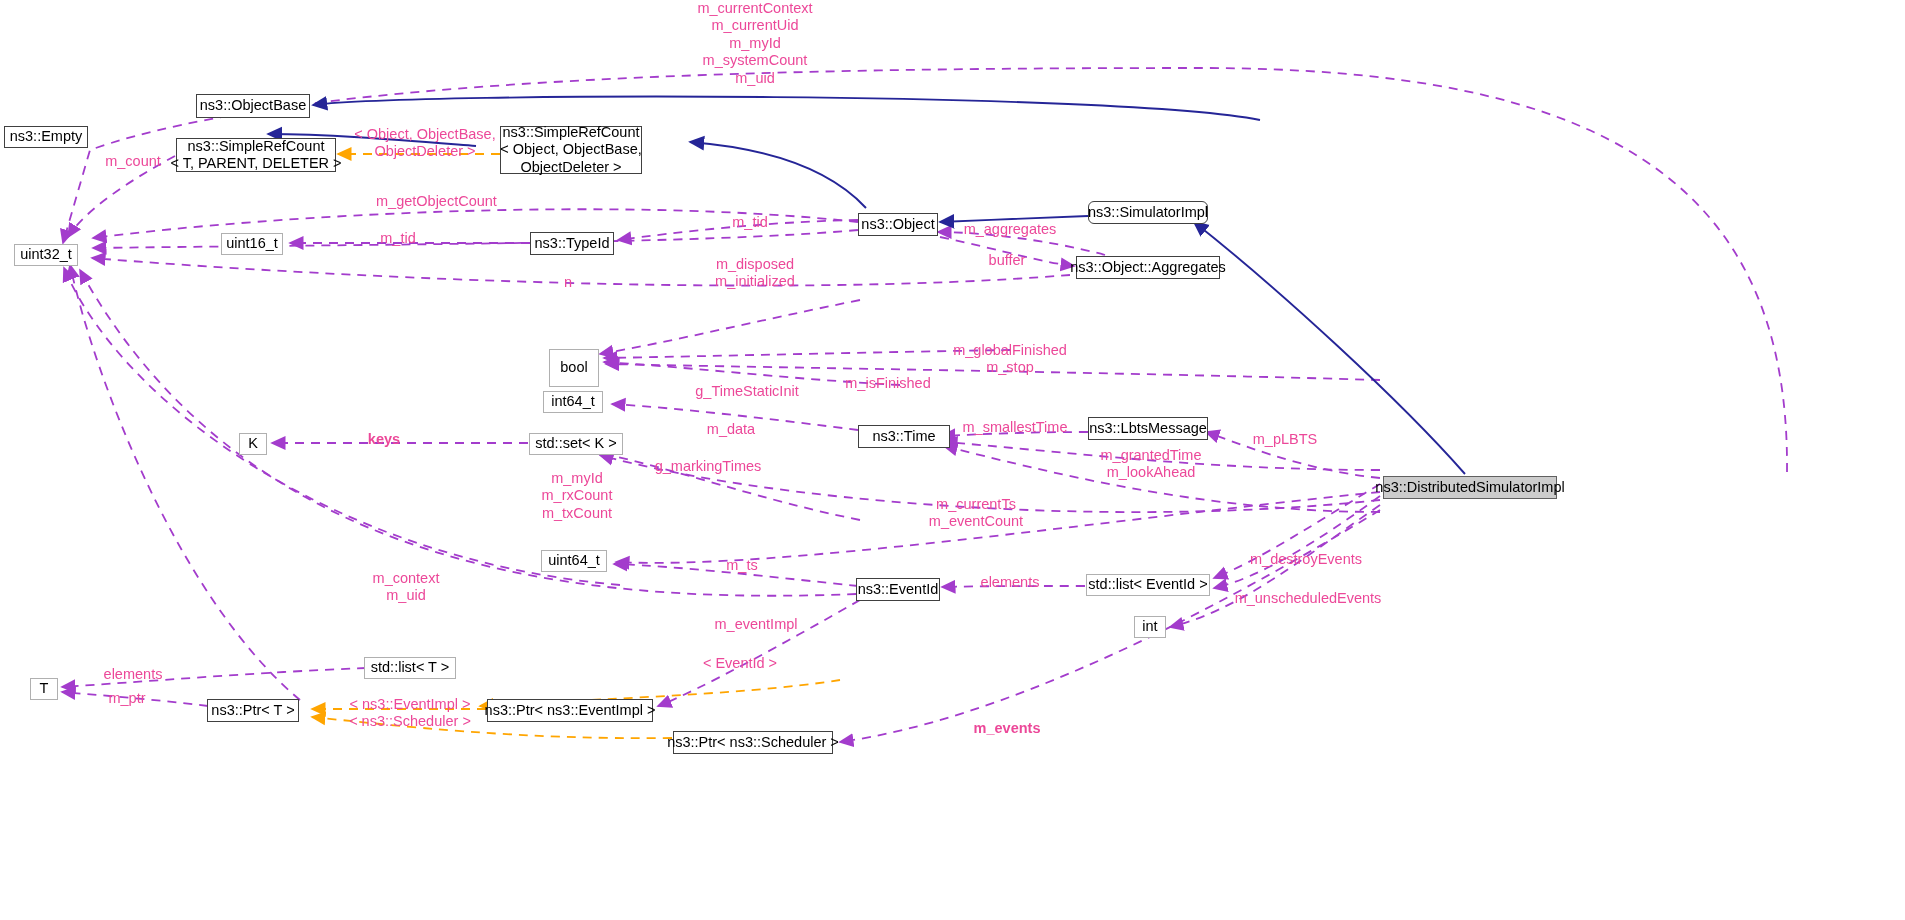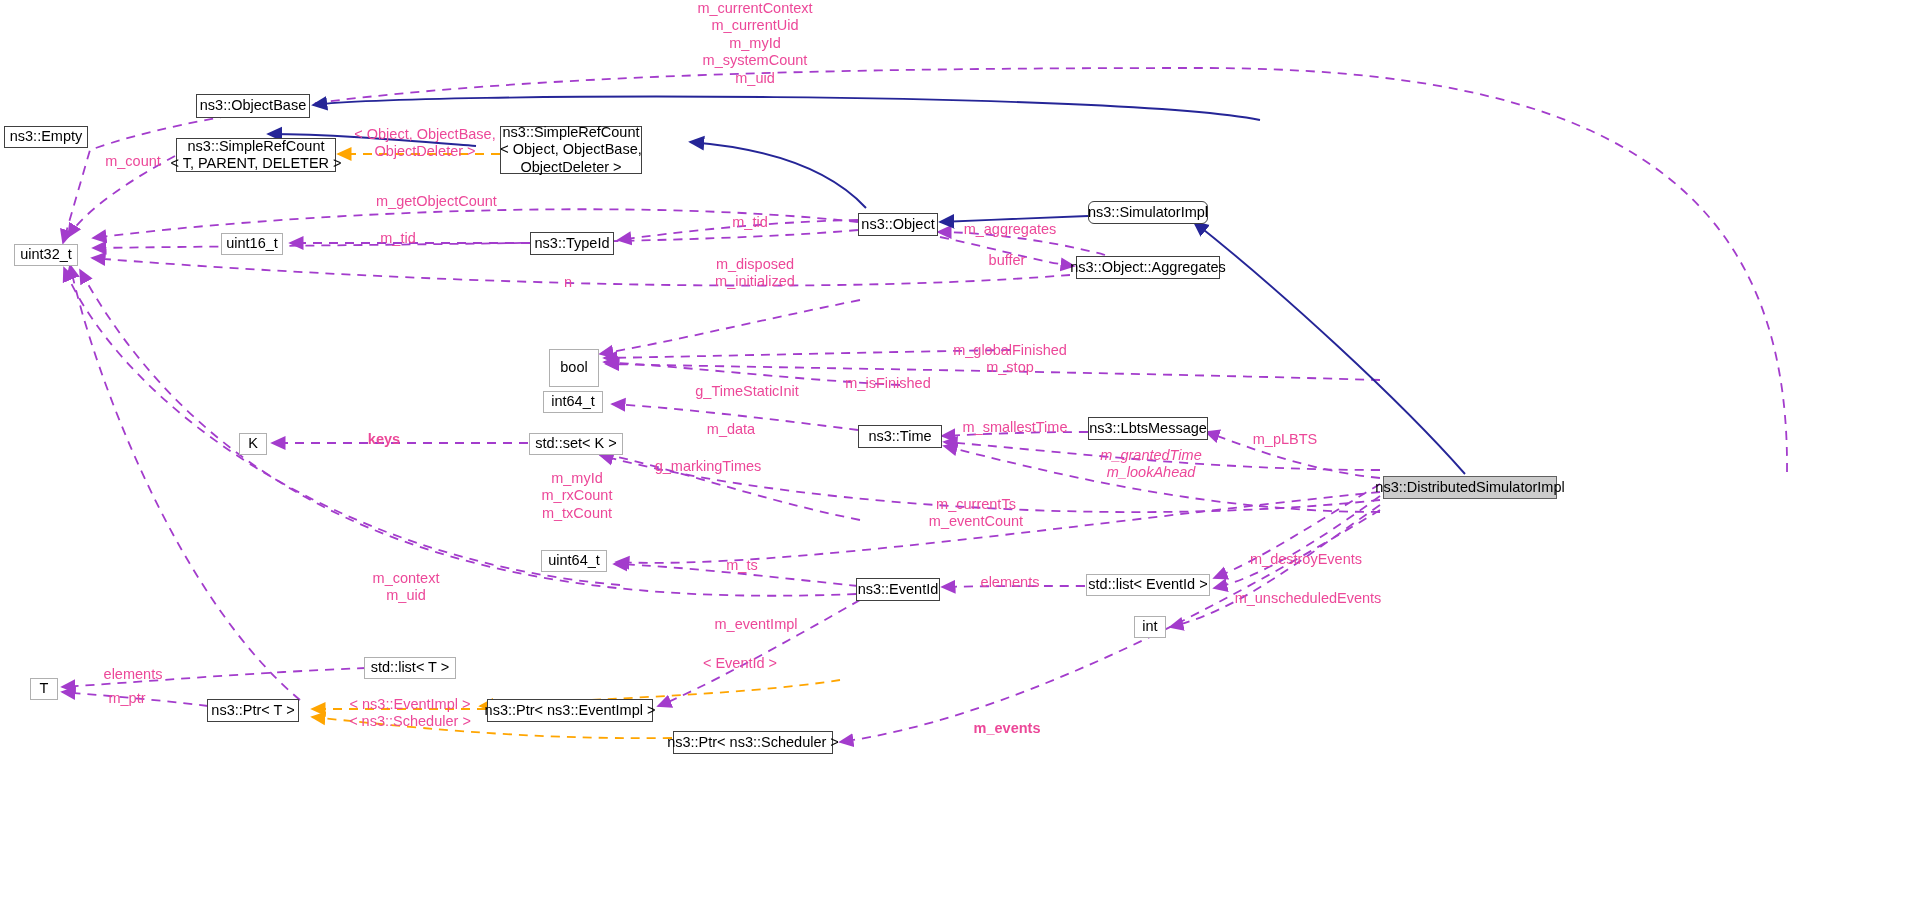--- a/index.html
+++ b/index.html
@@ -147,21 +147,21 @@
   <div class="node n-class" style="left:1076px;top:256px;width:144px;height:23px;">ns3::Object::Aggregates</div>
 
   <div class="node n-plain" style="left:549px;top:349px;width:50px;height:38px;">bool</div>
 
   <div class="node n-plain" style="left:543px;top:391px;width:60px;height:22px;">int64_t</div>
 
   <div class="node n-plain" style="left:239px;top:433px;width:28px;height:22px;">K</div>
 
   <div class="node n-plain" style="left:529px;top:433px;width:94px;height:22px;">std::set&lt; K &gt;</div>
 
-  <div class="node n-class" style="left:858px;top:425px;width:84px;height:23px;">ns3::Time</div>
+  <div class="node n-class" style="left:858px;top:425px;width:92px;height:23px;">ns3::Time</div>
 
   <div class="node n-class" style="left:1088px;top:417px;width:120px;height:23px;">ns3::LbtsMessage</div>
 
   <div class="node n-focus" style="left:1383px;top:476px;width:174px;height:23px;">ns3::DistributedSimulatorImpl</div>
 
   <div class="node n-plain" style="left:541px;top:550px;width:66px;height:22px;">uint64_t</div>
 
   <div class="node n-class" style="left:856px;top:578px;width:84px;height:23px;">ns3::EventId</div>
 
   <div class="node n-plain" style="left:1086px;top:574px;width:124px;height:22px;">std::list&lt; EventId &gt;</div>
@@ -212,21 +212,21 @@
   <div class="lbl" style="left:686px;top:383px;width:122px;">g_TimeStaticInit</div>
 
   <div class="lbl" style="left:700px;top:421px;width:62px;">m_data</div>
 
   <div class="lbl" style="left:360px;top:431px;width:48px;font-weight:bold;">keys</div>
 
   <div class="lbl" style="left:955px;top:419px;width:120px;">m_smallestTime</div>
 
   <div class="lbl" style="left:1245px;top:431px;width:80px;">m_pLBTS</div>
 
-  <div class="lbl" style="left:1087px;top:447px;width:128px;font-style:italic;">m_grantedTime
+  <div class="lbl" style="left:1087px;top:447px;width:128px;">m_grantedTime
 m_lookAhead</div>
 
   <div class="lbl" style="left:648px;top:458px;width:120px;">g_markingTimes</div>
 
   <div class="lbl" style="left:522px;top:470px;width:110px;">m_myId
 m_rxCount
 m_txCount</div>
 
   <div class="lbl" style="left:916px;top:496px;width:120px;">m_currentTs
 m_eventCount</div>

